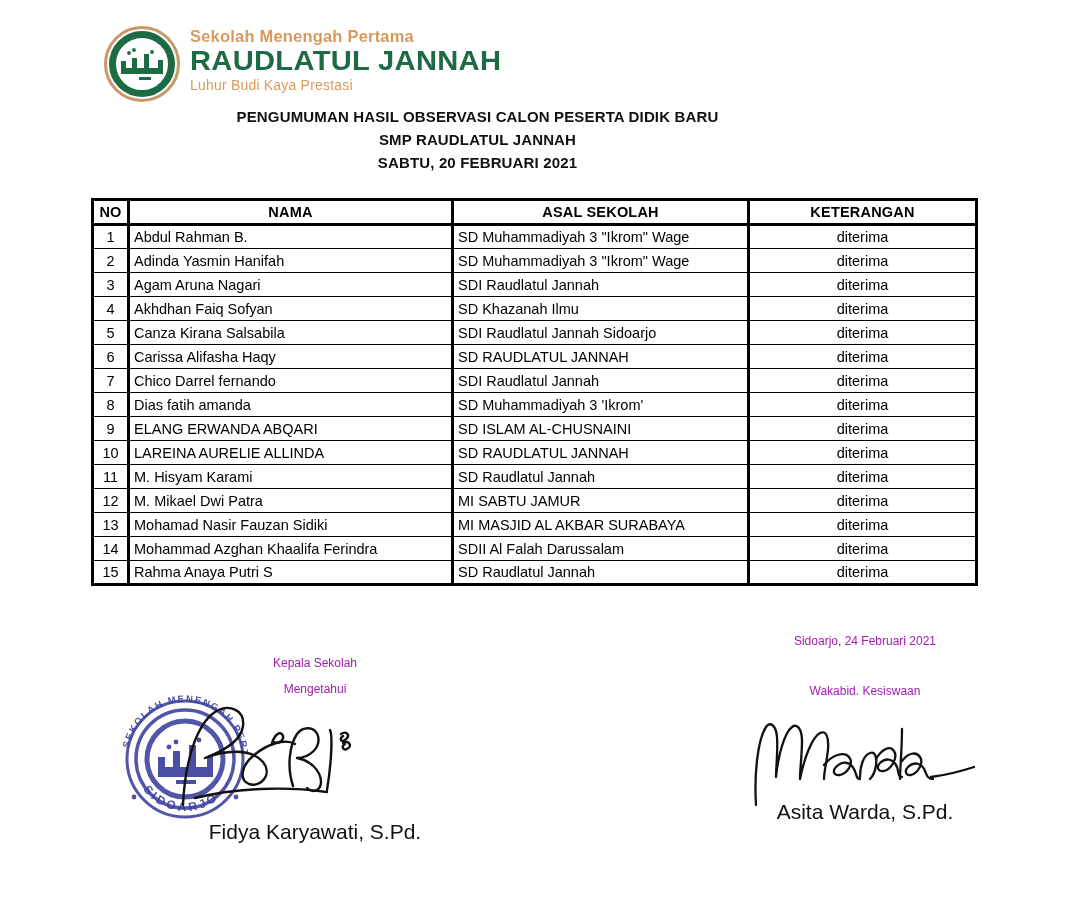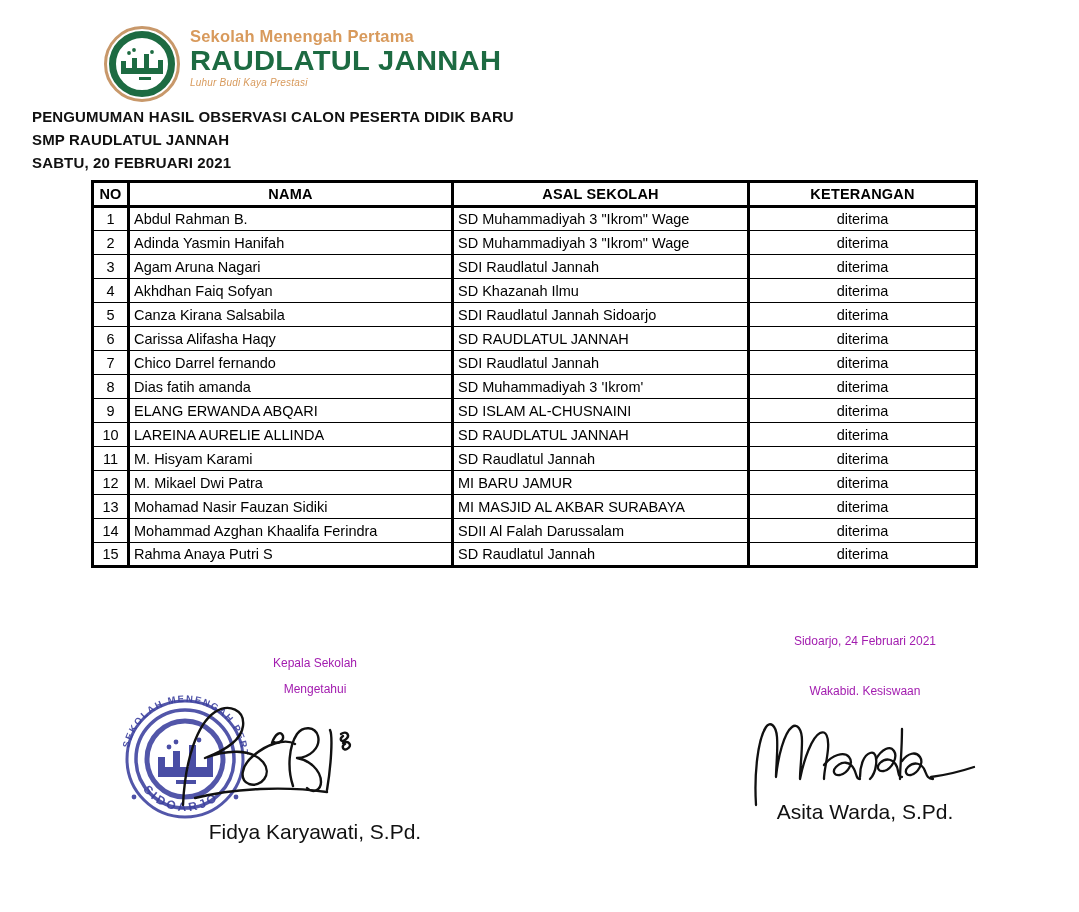--- a/index.html
+++ b/index.html
@@ -70,48 +70,48 @@
     font-size: 28px;
     font-weight: bold;
     color: #1d6b42;
     letter-spacing: 0.3px;
     line-height: 1;
     font-stretch: condensed;
     transform: scaleX(1.04);
     transform-origin: left center;
   }
   .logo-line-bottom {
-    font-size: 10px;
+    font-size: 14px;
     color: #d89a5c;
     letter-spacing: 0.2px;
     margin-top: 3px;
-    font-style: italic;
   }
 
   
   .doc-title {
     position: absolute;
     left: 0;
     top: 105px;
     width: 923px;
+    text-align: center;
     padding-left: 32px;
   }
   .doc-title .tline {
     font-size: 15px;
     font-weight: bold;
     letter-spacing: 0.15px;
     line-height: 23px;
     color: #111111;
   }
 
   
   .tbl-wrap {
     position: absolute;
     left: 91px;
-    top: 180px;
+    top: 198px;
     width: 700px;
   }
   table.main-tbl {
     border-collapse: collapse;
     width: 884px;
     table-layout: fixed;
     background: #ffffff;
   }
   table.main-tbl th,
   table.main-tbl td {
@@ -311,21 +311,21 @@
         </tr>
         <tr>
           <td class="col-no">11</td>
           <td class="col-nama">M. Hisyam Karami</td>
           <td class="col-asal">SD Raudlatul Jannah</td>
           <td class="col-ket">diterima</td>
         </tr>
         <tr>
           <td class="col-no">12</td>
           <td class="col-nama">M. Mikael Dwi Patra</td>
-          <td class="col-asal">MI BARU JAMUR</td>
+          <td class="col-asal">MI SABTU JAMUR</td>
           <td class="col-ket">diterima</td>
         </tr>
         <tr>
           <td class="col-no">13</td>
           <td class="col-nama">Mohamad Nasir Fauzan Sidiki</td>
           <td class="col-asal">MI MASJID AL AKBAR SURABAYA</td>
           <td class="col-ket">diterima</td>
         </tr>
         <tr>
           <td class="col-no">14</td>

